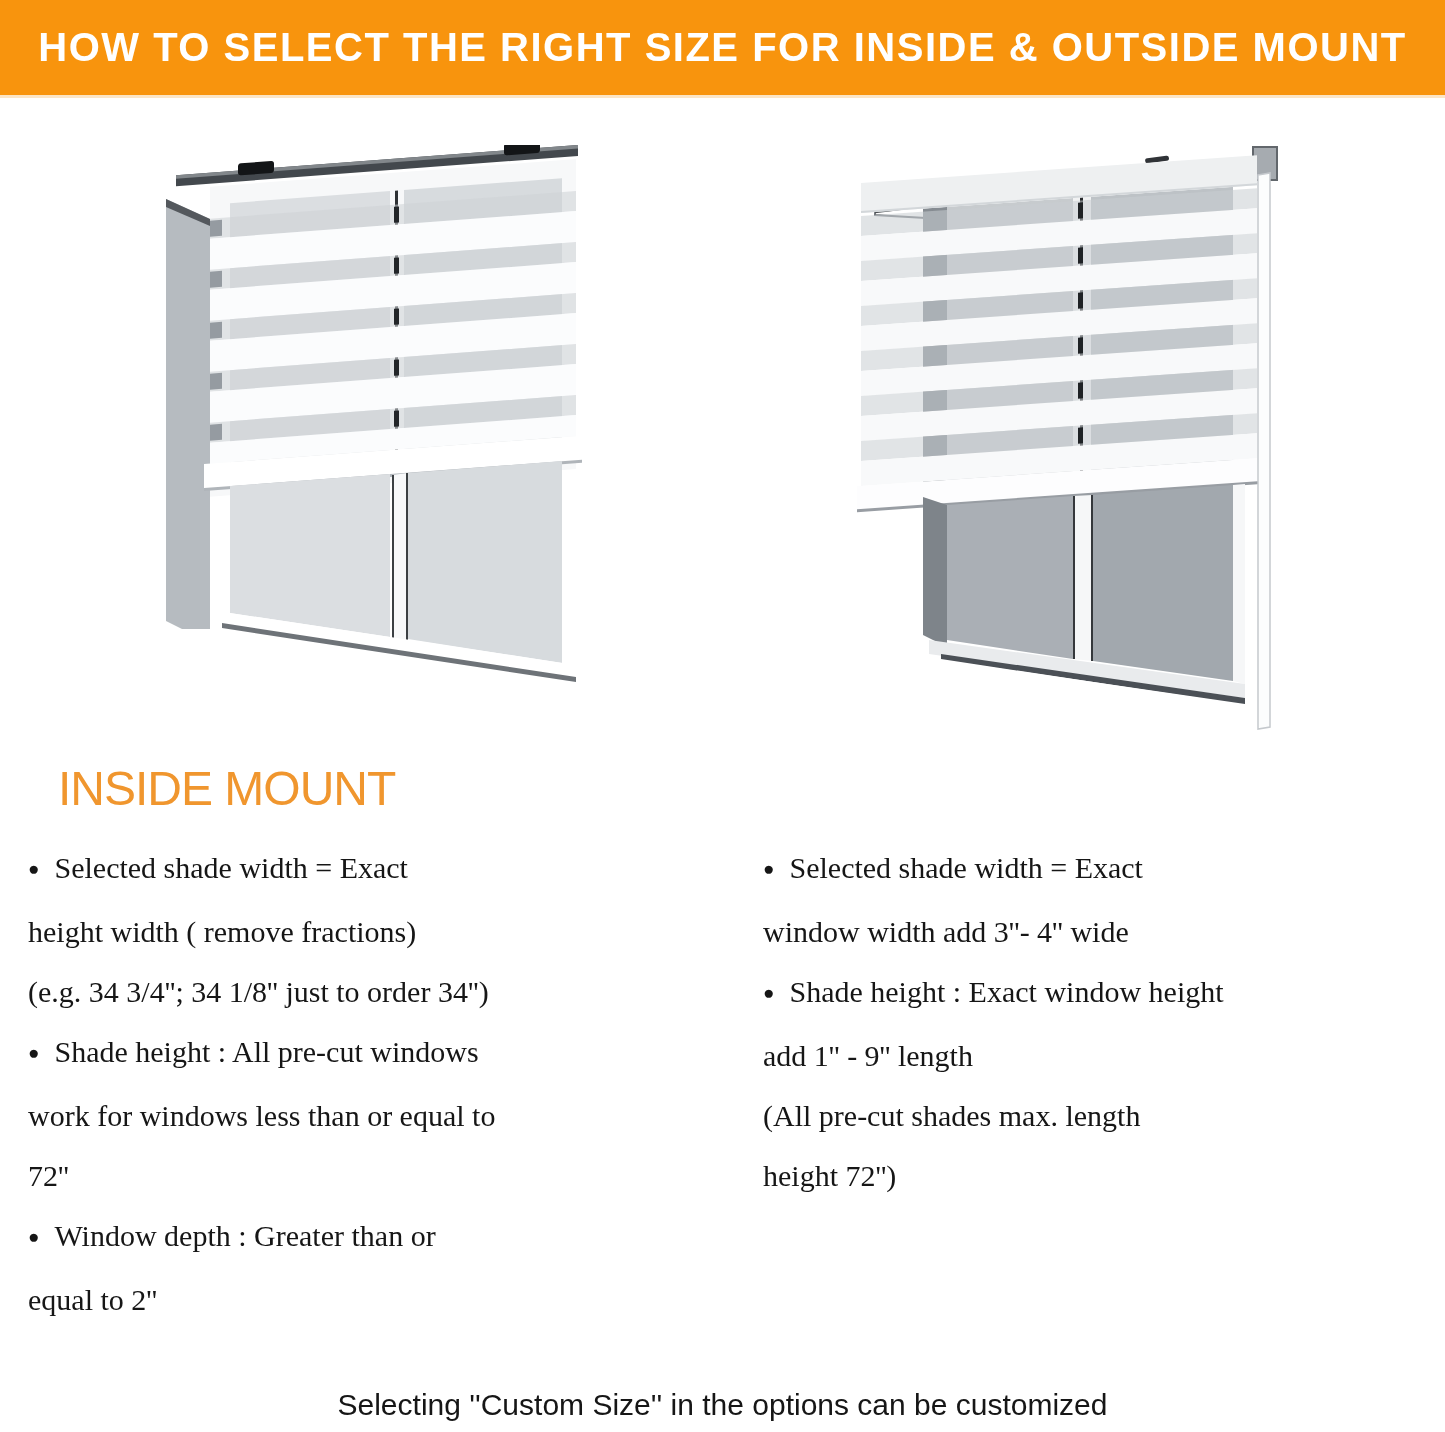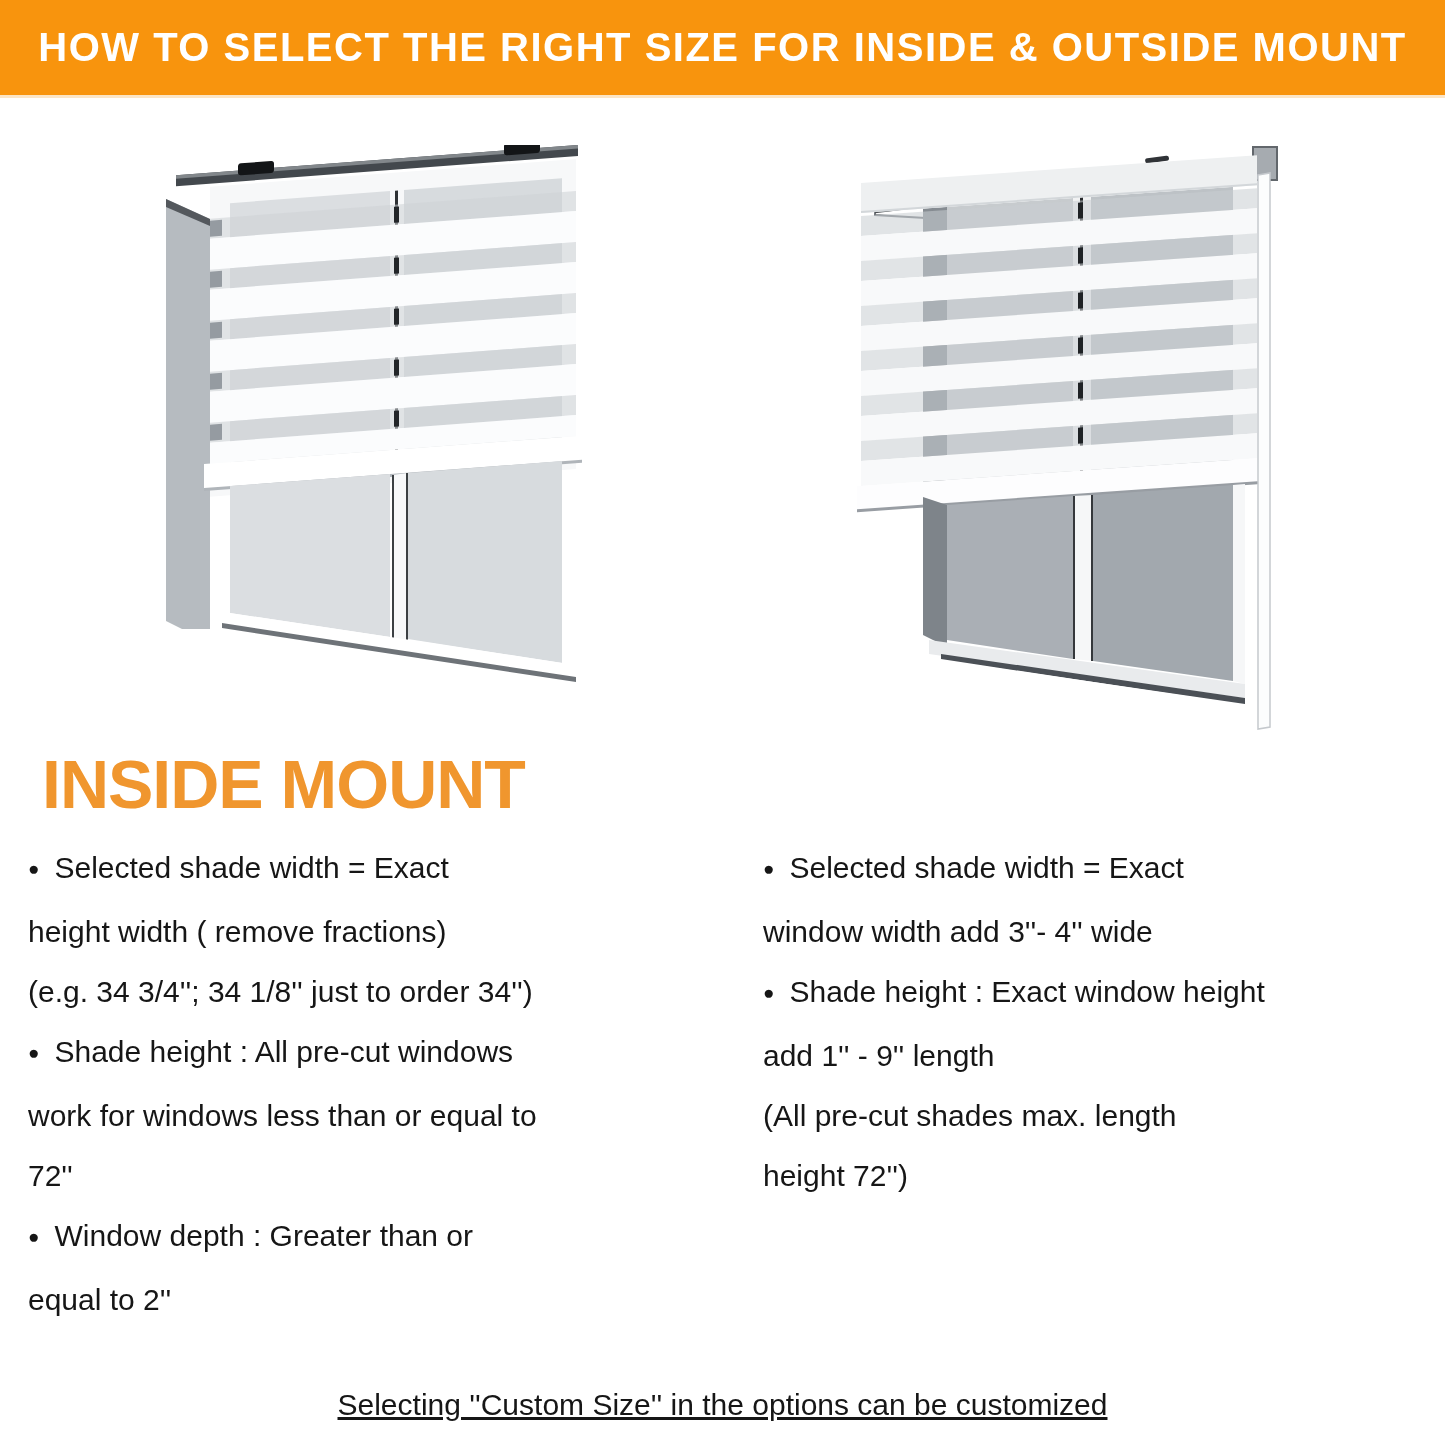--- a/index.html
+++ b/index.html
@@ -17,33 +17,33 @@
     display:flex;align-items:center;justify-content:center;
     box-shadow:0 3px 0 #fce5c5;
   }
   .banner-title{
     color:#ffffff;font-weight:bold;font-size:40px;letter-spacing:1.5px;white-space:nowrap;
   }
   .illus{position:absolute;margin:0;padding:0;}
   .illus-left{left:152px;top:145px;width:430px;height:590px;}
   .illus-right{left:845px;top:135px;width:440px;height:610px;}
   .heading{
-    position:absolute;margin:0;font-weight:bold;font-size:68px;letter-spacing:-1px;
+    position:absolute;margin:16px;font-weight:normal;font-size:48px;letter-spacing:-1px;
     color:var(--heading-orange);white-space:nowrap;
   }
   .h-left{left:42px;top:745px;}
   .h-right{left:786px;top:745px;}
   .col{position:absolute;width:700px;font-size:30px;line-height:60px;}
   .col-left{left:28px;top:838px;}
   .col-right{left:763px;top:838px;}
-  .line{white-space:nowrap;}
+  .line{white-space:nowrap;font-family:Liberation Serif, serif;}
   .dot{font-size:19px;margin-right:15px;position:relative;top:-3px;}
   .footer-note{
     position:absolute;left:0;top:1388px;width:1445px;margin:0;
-    text-align:center;font-size:30px;color:var(--body-text);text-decoration:underline;
+    text-align:center;font-size:30px;color:var(--body-text);
   }
 </style>
 </head>
 <body>
 
 <div class="canvas">
 
   <header class="banner">
     <span class="banner-title">HOW TO SELECT THE RIGHT SIZE FOR INSIDE &amp; OUTSIDE MOUNT</span>
   </header>

